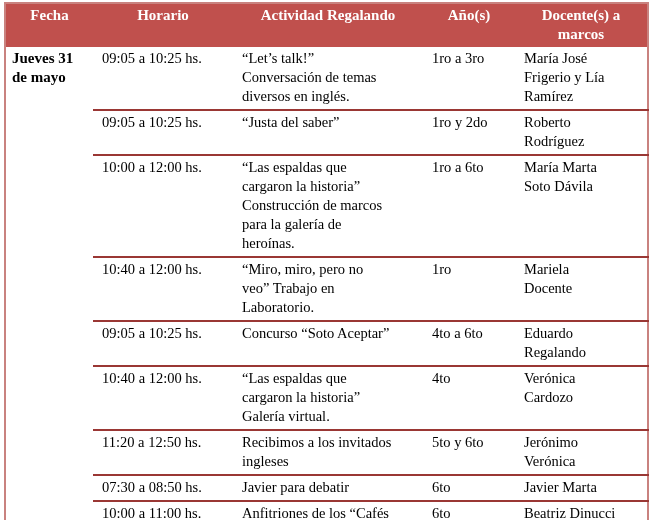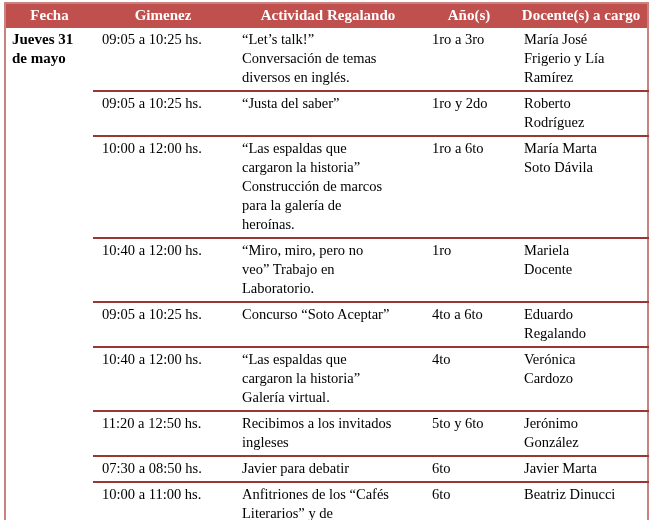--- a/index.html
+++ b/index.html
@@ -61,24 +61,24 @@
     <colgroup>
       <col style="width:88px">
       <col style="width:140px">
       <col style="width:190px">
       <col style="width:92px">
       <col style="width:133px">
     </colgroup>
     <thead>
       <tr>
         <th>Fecha</th>
-        <th>Gimenez</th>
+        <th>Horario</th>
         <th>Actividad Regalando</th>
         <th>Año(s)</th>
-        <th>Docente(s) a cargo</th>
+        <th>Docente(s) a marcos</th>
       </tr>
     </thead>
     <tbody>
       <tr>
         <td class="date-cell" rowspan="9">Jueves 31
 de mayo</td>
         <td>09:05 a 10:25 hs.</td>
         <td>“Let’s talk!”
 Conversación de temas
 diversos en inglés.</td>
@@ -129,21 +129,21 @@
         <td>4to</td>
         <td>Verónica
 Cardozo</td>
       </tr>
       <tr class="sep">
         <td>11:20 a 12:50 hs.</td>
         <td>Recibimos a los invitados
 ingleses</td>
         <td>5to y 6to</td>
         <td>Jerónimo
-González</td>
+Verónica</td>
       </tr>
       <tr class="sep">
         <td>07:30 a 08:50 hs.</td>
         <td>Javier para debatir</td>
         <td>6to</td>
         <td>Javier Marta</td>
       </tr>
       <tr class="sep">
         <td>10:00 a 11:00 hs.</td>
         <td>Anfitriones de los “Cafés

